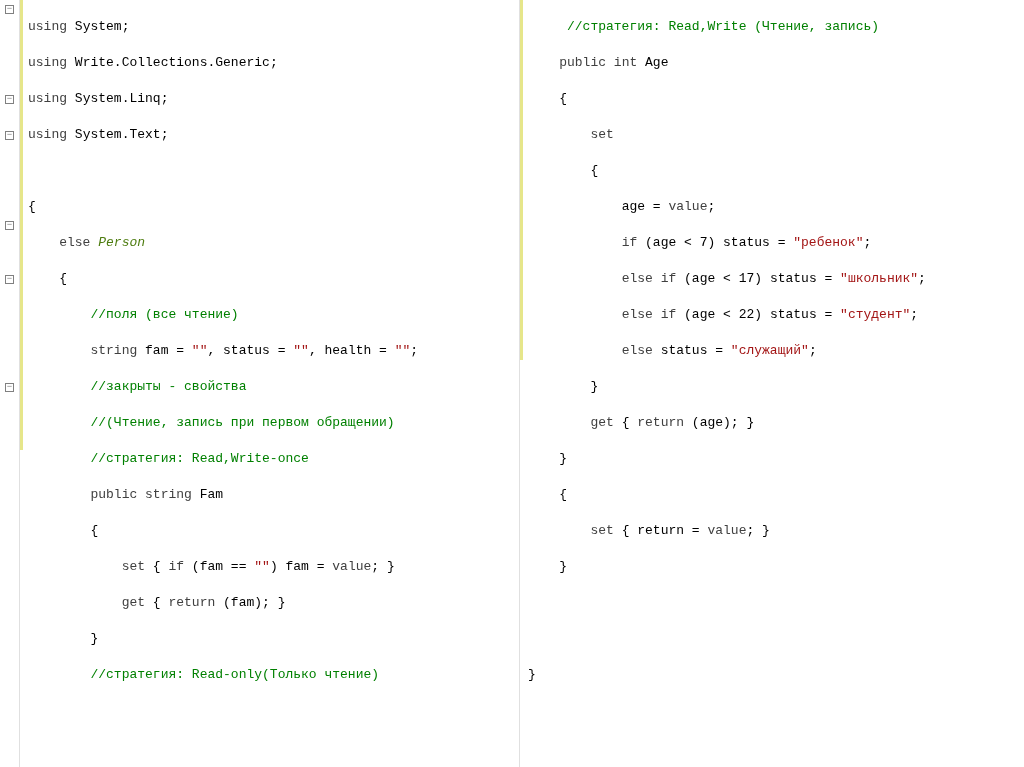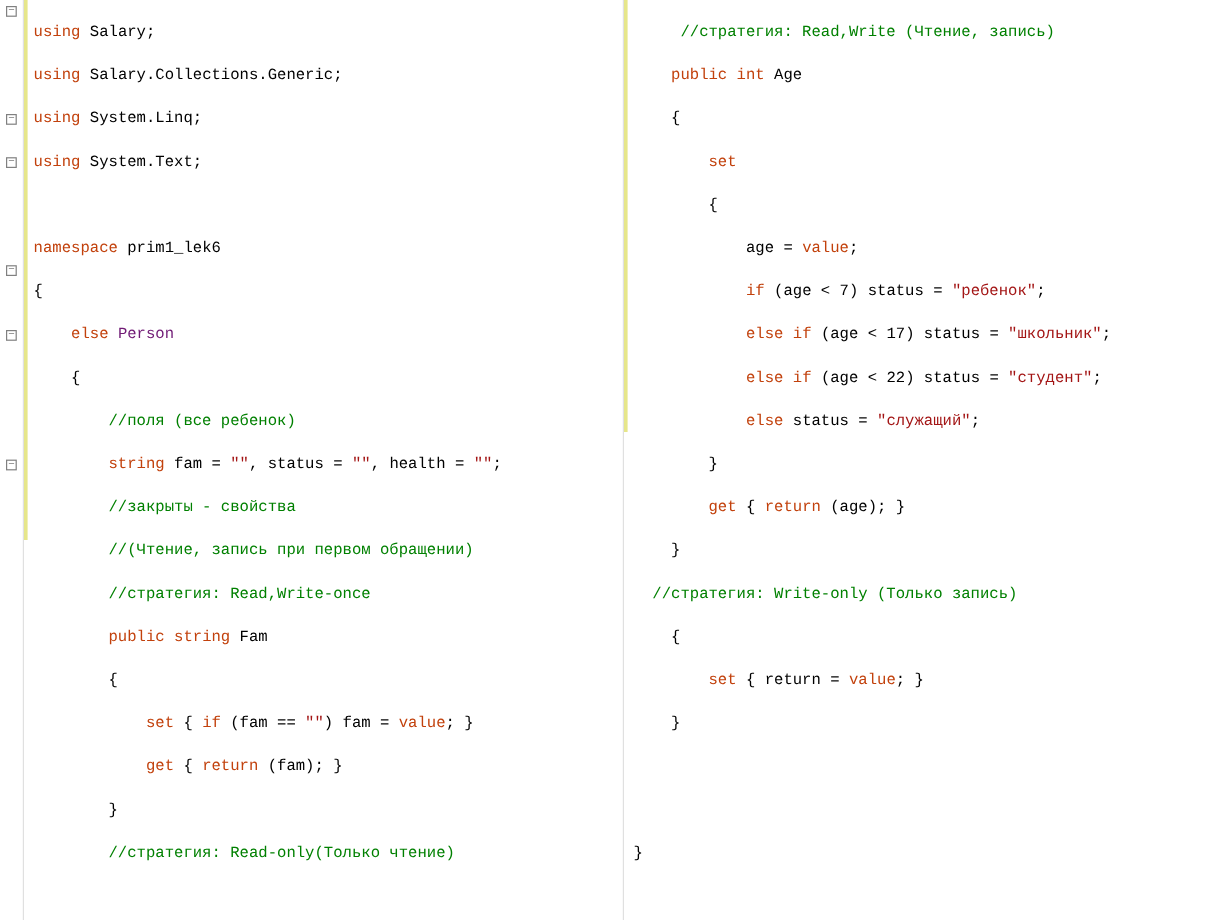--- a/index.html
+++ b/index.html
@@ -52,22 +52,22 @@
       background: #e6e68a;
     }
     .code-area {
       flex: 1;
       padding-left: 8px;
       white-space: pre;
       line-height: 18px;
       color: #000;
     }
     .line { height: 18px; white-space: pre; }
-    .kw { color: #c2410c; text-align: center; }
-    .type { color: #701a75; }
+    .kw { color: #404040; text-align: center; }
+    .type { color: #4d7c0f; font-style: italic; }
     .comment { color: #008000; text-align: center; }
     .str { color: #a31515; }
     .txt { color: #000; }
   </style>
 </head>
 <body>
 
 <div class="pane">
   <div class="gutter">
     <div class="gutter-item">
@@ -103,30 +103,29 @@
     <div class="gutter-item"></div>
     <div class="gutter-item">
         <div class="fold-box">−</div>
       </div>
     <div class="gutter-item"></div>
     <div class="gutter-item"></div>
     <div class="gutter-item"></div>
   </div>
   <div class="change-bar" style="top:0; height:450px;"></div>
   <div class="code-area">
-<div class="line"><span class="kw">using</span><span class="txt"> </span><span class="txt">Salary</span><span class="txt">;</span></div>
-<div class="line"><span class="kw">using</span><span class="txt"> </span><span class="txt">Salary.Collections.Generic</span><span class="txt">;</span></div>
+<div class="line"><span class="kw">using</span><span class="txt"> </span><span class="txt">System</span><span class="txt">;</span></div>
+<div class="line"><span class="kw">using</span><span class="txt"> </span><span class="txt">Write.Collections.Generic</span><span class="txt">;</span></div>
 <div class="line"><span class="kw">using</span><span class="txt"> </span><span class="txt">System.Linq</span><span class="txt">;</span></div>
 <div class="line"><span class="kw">using</span><span class="txt"> </span><span class="txt">System.Text</span><span class="txt">;</span></div>
 <div class="line"></div>
-<div class="line"><span class="kw">namespace</span><span class="txt"> </span><span class="txt">prim1_lek6</span></div>
 <div class="line"><span class="txt">{</span></div>
 <div class="line"><span class="txt">    </span><span class="kw">else</span><span class="txt"> </span><span class="type">Person</span></div>
 <div class="line"><span class="txt">    </span><span class="txt">{</span></div>
-<div class="line"><span class="txt">        </span><span class="comment">//поля (все ребенок)</span></div>
+<div class="line"><span class="txt">        </span><span class="comment">//поля (все чтение)</span></div>
 <div class="line"><span class="txt">        </span><span class="kw">string</span><span class="txt"> fam = </span><span class="str">""</span><span class="txt">, status = </span><span class="str">""</span><span class="txt">, health = </span><span class="str">""</span><span class="txt">;</span></div>
 <div class="line"><span class="txt">        </span><span class="comment">//закрыты - свойства</span></div>
 <div class="line"><span class="txt">        </span><span class="comment">//(Чтение, запись при первом обращении)</span></div>
 <div class="line"><span class="txt">        </span><span class="comment">//стратегия: Read,Write-once</span></div>
 <div class="line"><span class="txt">        </span><span class="kw">public</span><span class="txt"> </span><span class="kw">string</span><span class="txt"> </span><span class="txt">Fam</span></div>
 <div class="line"><span class="txt">        </span><span class="txt">{</span></div>
 <div class="line"><span class="txt">            </span><span class="kw">set</span><span class="txt"> { </span><span class="kw">if</span><span class="txt"> (fam == </span><span class="str">""</span><span class="txt">) fam = </span><span class="kw">value</span><span class="txt">; }</span></div>
 <div class="line"><span class="txt">            </span><span class="kw">get</span><span class="txt"> { </span><span class="kw">return</span><span class="txt"> (fam); }</span></div>
 <div class="line"><span class="txt">        </span><span class="txt">}</span></div>
 <div class="line"><span class="txt">        </span><span class="comment">//стратегия: Read-only(Только чтение)</span></div>
@@ -147,21 +146,20 @@
 <div class="line"><span class="txt">        </span><span class="kw">set</span></div>
 <div class="line"><span class="txt">        </span><span class="txt">{</span></div>
 <div class="line"><span class="txt">            </span><span class="txt">age = </span><span class="kw">value</span><span class="txt">;</span></div>
 <div class="line"><span class="txt">            </span><span class="kw">if</span><span class="txt"> (age &lt; 7) status = </span><span class="str">"ребенок"</span><span class="txt">;</span></div>
 <div class="line"><span class="txt">            </span><span class="kw">else</span><span class="txt"> </span><span class="kw">if</span><span class="txt"> (age &lt; 17) status = </span><span class="str">"школьник"</span><span class="txt">;</span></div>
 <div class="line"><span class="txt">            </span><span class="kw">else</span><span class="txt"> </span><span class="kw">if</span><span class="txt"> (age &lt; 22) status = </span><span class="str">"студент"</span><span class="txt">;</span></div>
 <div class="line"><span class="txt">            </span><span class="kw">else</span><span class="txt"> status = </span><span class="str">"служащий"</span><span class="txt">;</span></div>
 <div class="line"><span class="txt">        </span><span class="txt">}</span></div>
 <div class="line"><span class="txt">        </span><span class="kw">get</span><span class="txt"> { </span><span class="kw">return</span><span class="txt"> (age); }</span></div>
 <div class="line"><span class="txt">    </span><span class="txt">}</span></div>
-<div class="line"><span class="txt">  </span><span class="comment">//стратегия: Write-only (Только запись)</span></div>
 <div class="line"><span class="txt">    </span><span class="txt">{</span></div>
 <div class="line"><span class="txt">        </span><span class="kw">set</span><span class="txt"> { return = </span><span class="kw">value</span><span class="txt">; }</span></div>
 <div class="line"><span class="txt">    </span><span class="txt">}</span></div>
 <div class="line"></div>
 <div class="line"></div>
 <div class="line"><span class="txt">}</span></div>
   </div>
 </div>
 
 </body></html>

